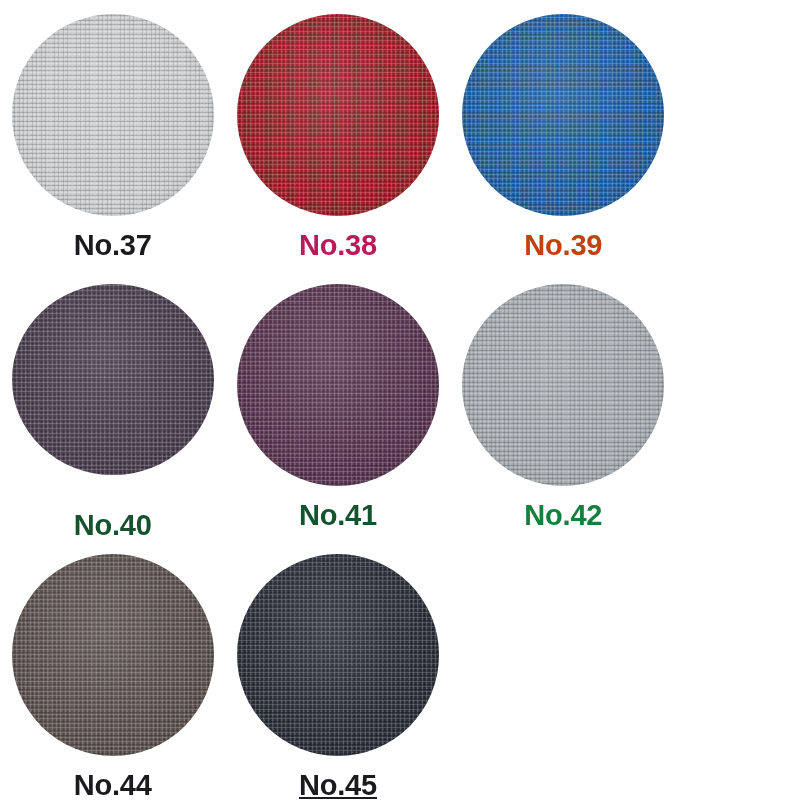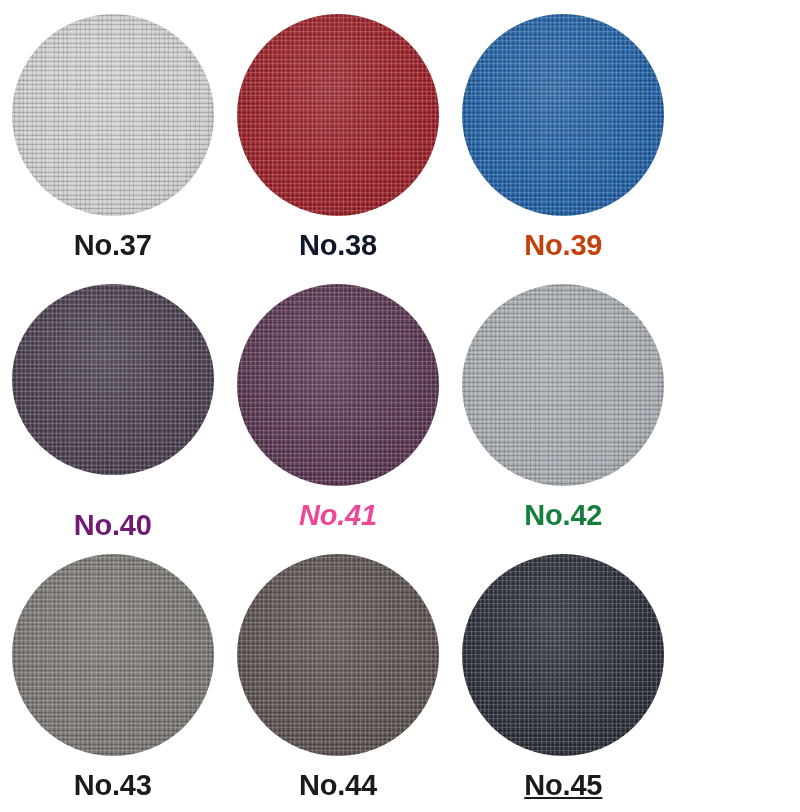--- a/index.html
+++ b/index.html
@@ -125,57 +125,51 @@
     <div class="swatch-disc" style="background-color: rgb(207, 209, 211);">
       <div class="disc-sheen"></div>
     </div>
     <div class="swatch-label" style="color: rgb(27, 27, 31);">No.37</div>
   </div>
 
   <div class="swatch-cell">
     <div class="swatch-disc" style="background-color: rgb(158, 34, 41);">
       <div class="disc-sheen"></div>
     </div>
-    <div class="swatch-label" style="color: #0f172a; text-align: right;">No.38</div>
+    <div class="swatch-label" style="color: #be185d; text-align: right;">No.38</div>
   </div>
 
   <div class="swatch-cell">
     <div class="swatch-disc" style="background-color: rgb(35, 99, 168);">
       <div class="disc-sheen"></div>
     </div>
     <div class="swatch-label" style="color: #c2410c;">No.39</div>
   </div>
 
   <div class="swatch-cell">
     <div class="swatch-disc" style="background-color: rgb(77, 65, 82);">
       <div class="disc-sheen"></div>
     </div>
-    <div class="swatch-label" style="color: #701a75; margin-top: 36px;">No.40</div>
+    <div class="swatch-label" style="color: #14532d; margin-top: 36px;">No.40</div>
   </div>
 
   <div class="swatch-cell">
     <div class="swatch-disc" style="background-color: rgb(92, 55, 83);">
       <div class="disc-sheen"></div>
     </div>
-    <div class="swatch-label" style="color: #ec4899; font-style: italic;">No.41</div>
+    <div class="swatch-label" style="color: #14532d;">No.41</div>
   </div>
 
   <div class="swatch-cell">
     <div class="swatch-disc" style="background-color: rgb(169, 175, 181);">
       <div class="disc-sheen"></div>
     </div>
     <div class="swatch-label" style="color: #15803d;">No.42</div>
   </div>
 
-  <div class="swatch-cell">
-    <div class="swatch-disc" style="background-color: rgb(125, 121, 117);">
-      <div class="disc-sheen"></div>
-    </div>
-    <div class="swatch-label" style="color: rgb(27, 27, 31);">No.43</div>
-  </div>
 
   <div class="swatch-cell">
     <div class="swatch-disc" style="background-color: rgb(94, 84, 80);">
       <div class="disc-sheen"></div>
     </div>
     <div class="swatch-label" style="color: rgb(27, 27, 31); text-align: center;">No.44</div>
   </div>
 
   <div class="swatch-cell">
     <div class="swatch-disc" style="background-color: rgb(43, 48, 58);">

